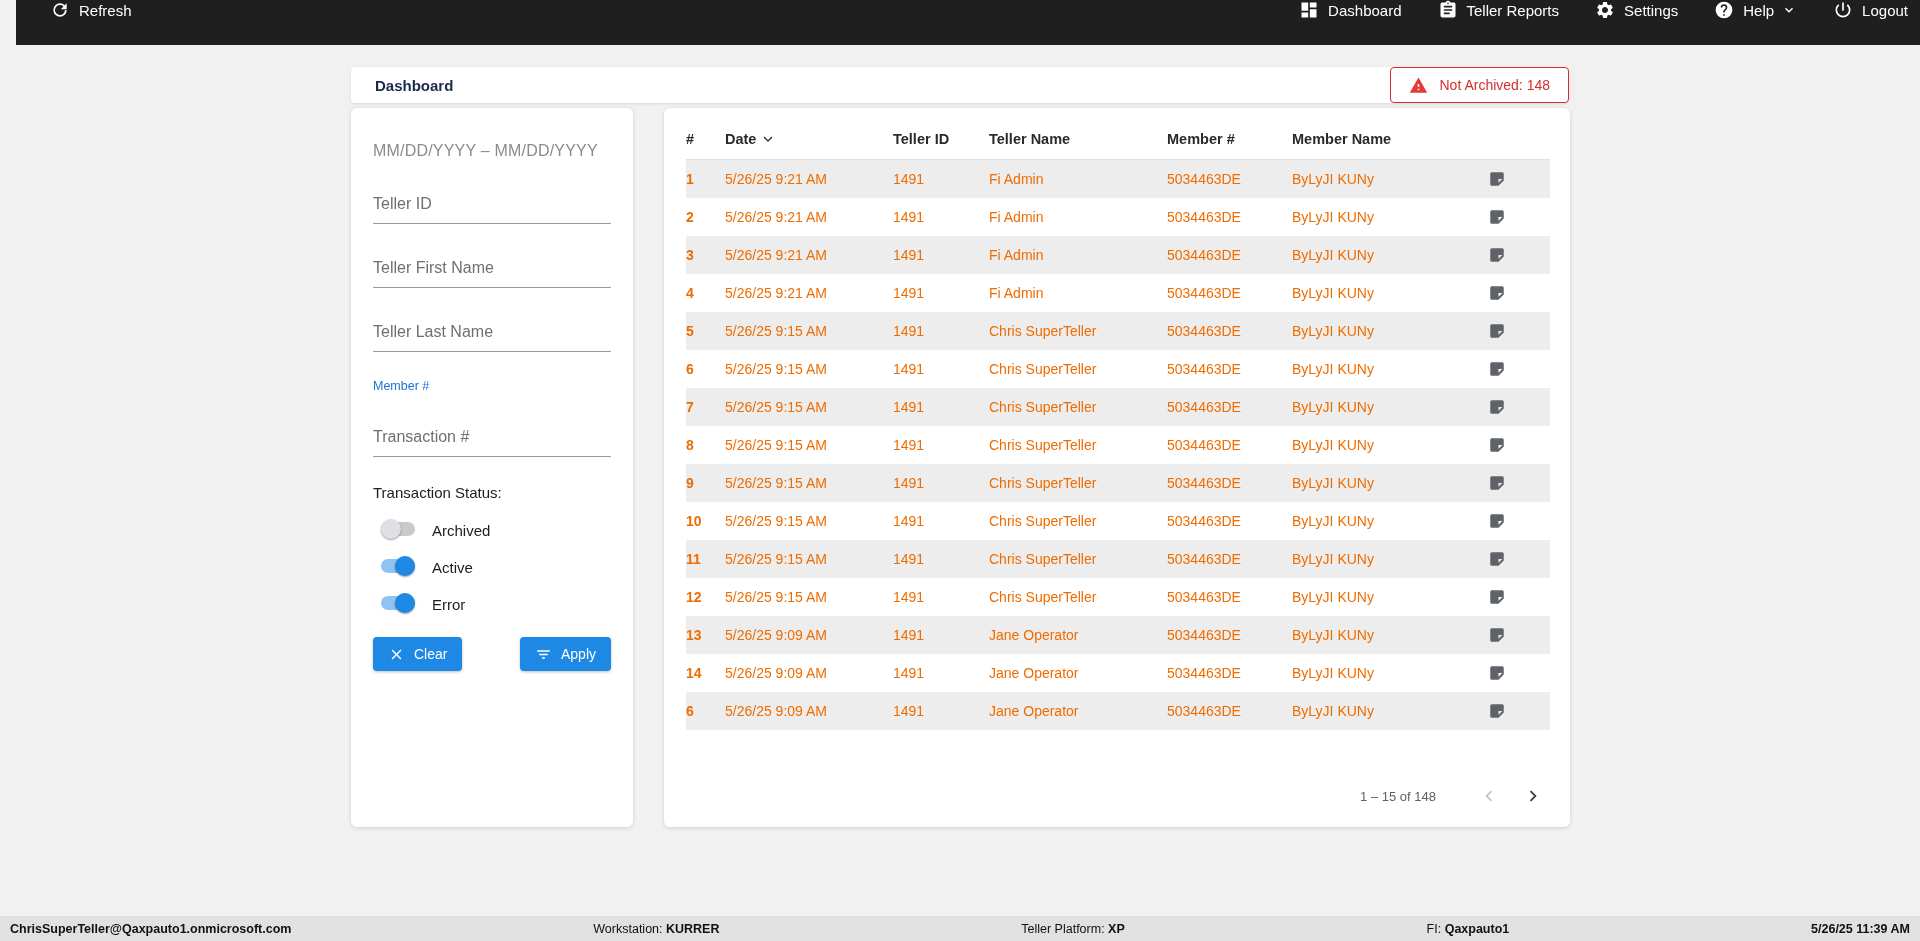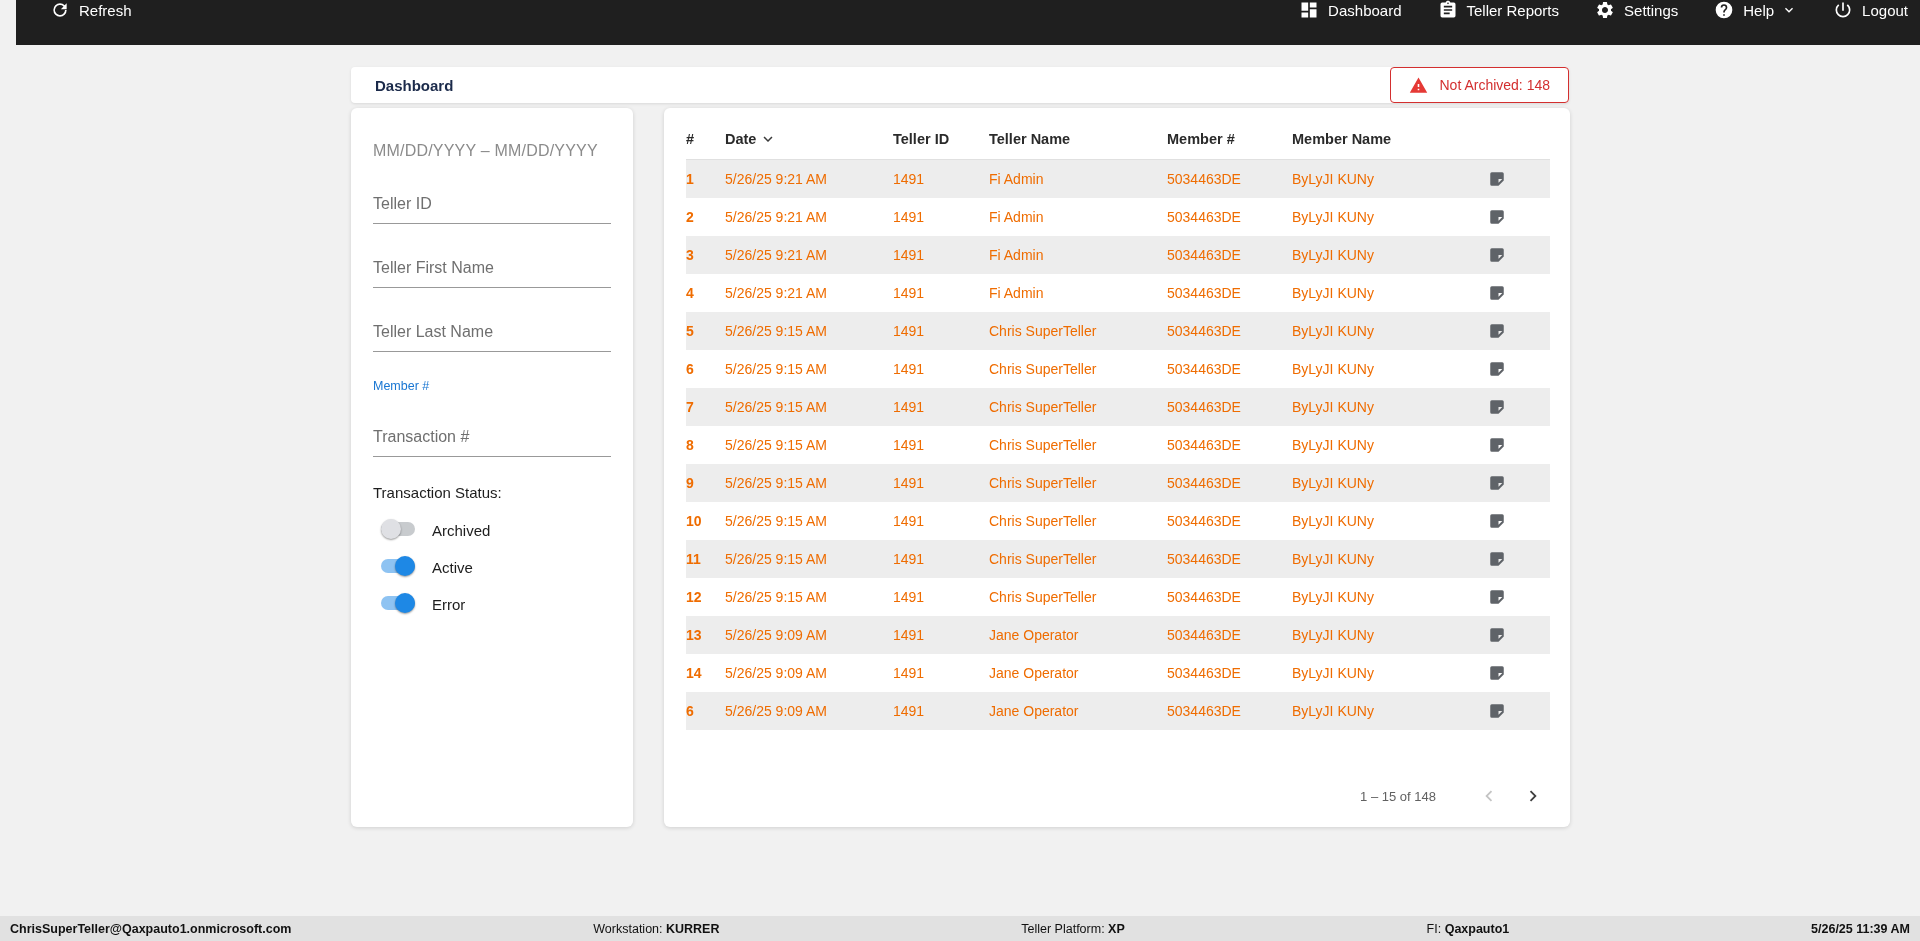--- a/index.html
+++ b/index.html
@@ -194,20 +194,34 @@
     <span class="toggle-label">Active</span>
   </div>
   <div class="toggle-row on">
     <span class="switch">
         <span class="track"></span>
         <span class="thumb"></span>
       </span>
     <span class="toggle-label">Error</span>
   </div>
 
+  <div class="btn-row">
+    <button class="btn">
+      <svg viewBox="0 0 24 24">
+          <path d="M19 6.41 17.59 5 12 10.59 6.41 5 5 6.41 10.59 12 5 17.59 6.41 19 12 13.41 17.59 19 19 17.59 13.41 12z"></path>
+        </svg>
+      <span>Clear</span>
+    </button>
+    <button class="btn">
+      <svg viewBox="0 0 24 24">
+          <path d="M3 6v2h18V6H3zm3 7h12v-2H6v2zm4 5h4v-2h-4v2z"></path>
+        </svg>
+      <span>Apply</span>
+    </button>
+  </div>
 </div>
 
 <div class="table-card">
   <div class="thead">
     <span>#</span>
     <span class="hdate">
       <span>Date</span>
       <svg viewBox="0 0 24 24">
           <path d="M7.41 8.59 12 13.17l4.59-4.58L18 10l-6 6-6-6 1.41-1.41z"></path>
         </svg>

